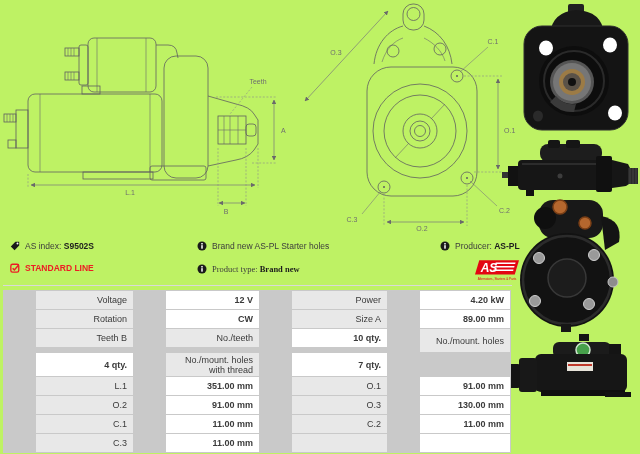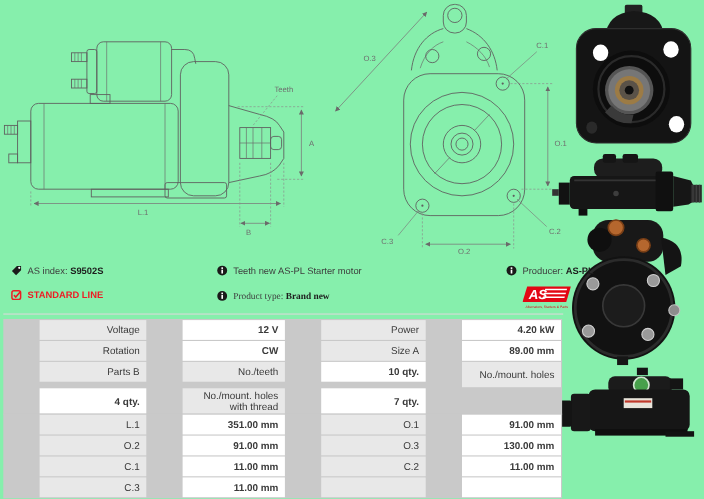--- a/index.html
+++ b/index.html
@@ -1,16 +1,16 @@
 <!DOCTYPE html>
 <html><head>
 <meta charset="utf-8">
 <style>
   html,body{margin:0;padding:0;background:#fff;}
-  #screen{position:relative;width:640px;height:454px;background:#86efac;overflow:hidden;
+  #screen{position:relative;width:640px;height:454px;background:#bef264;overflow:hidden;
           font-family:"Liberation Sans",sans-serif;color:#3a3a3a;}
   svg text{font-family:"Liberation Sans",sans-serif;}
   .dimtxt{font-size:7px;fill:#6e6e6e;}
   .outline{fill:none;stroke:#5f5f5f;stroke-width:0.8;}
   .thin{fill:none;stroke:#6a6a6a;stroke-width:0.6;}
   .dim{fill:none;stroke:#7a7a7a;stroke-width:0.7;}
   .ext{fill:none;stroke:#8b8b8b;stroke-width:0.6;stroke-dasharray:2 1.6;}
   .leader{fill:none;stroke:#7a7a7a;stroke-width:0.6;}
 
   
@@ -207,33 +207,33 @@
     </svg>
     <span class="redtxt" style="color:#ED1C24;">STANDARD LINE</span>
   </div>
 
   <div class="inforow" style="left:197px;top:240px;">
     <svg class="icon12" viewBox="0 0 12 12">
       <circle cx="6" cy="6" r="5.4" fill="#1a1a1a"></circle>
       <rect x="5.1" y="5" width="1.8" height="4.2" fill="#fff"></rect>
       <rect x="5.1" y="2.4" width="1.8" height="1.8" fill="#fff"></rect>
     </svg>
-    <span class="inftxt">Teeth new AS-PL Starter motor</span>
+    <span class="inftxt">Brand new AS-PL Starter holes</span>
   </div>
 
   <div class="inforow" style="left:197px;top:263px;font-family:Liberation Serif, serif;">
     <svg class="icon12" viewBox="0 0 12 12">
       <circle cx="6" cy="6" r="5.4" fill="#1a1a1a"></circle>
       <rect x="5.1" y="5" width="1.8" height="4.2" fill="#fff"></rect>
       <rect x="5.1" y="2.4" width="1.8" height="1.8" fill="#fff"></rect>
     </svg>
     <span class="inftxt"><span>Product type:</span>&nbsp;<b>Brand new</b></span>
   </div>
 
-  <div class="inforow" style="left:460px;top:240px;">
+  <div class="inforow" style="left:440px;top:240px;">
     <svg class="icon12" viewBox="0 0 12 12">
       <circle cx="6" cy="6" r="5.4" fill="#1a1a1a"></circle>
       <rect x="5.1" y="5" width="1.8" height="4.2" fill="#fff"></rect>
       <rect x="5.1" y="2.4" width="1.8" height="1.8" fill="#fff"></rect>
     </svg>
     <span class="inftxt"><span>Producer:</span>&nbsp;<b>AS-PL</b></span>
   </div>
 
   <svg width="44" height="22" viewBox="0 0 62 30" style="position:absolute;left:475px;top:260px;">
     <path d="M6,0 H62 L56,20 H0 Z" fill="#E30613"></path>
@@ -250,21 +250,21 @@
     <div class="cell lab">Voltage</div>
     <div class="cell val">12 V</div>
     <div class="cell lab">Power</div>
     <div class="cell val">4.20 kW</div>
 
     <div class="cell lab">Rotation</div>
     <div class="cell val">CW</div>
     <div class="cell lab">Size A</div>
     <div class="cell val">89.00 mm</div>
 
-    <div class="cell lab">Parts B</div>
+    <div class="cell lab">Teeth B</div>
     <div class="cell lab">No./teeth</div>
     <div class="cell val">10 qty.</div>
 
     <div class="cell lab tall">No./mount. holes</div>
     <div class="cell val tall">4 qty.</div>
     <div class="cell lab tall">No./mount. holes with thread</div>
     <div class="cell val tall">7 qty.</div>
   </div>
 
   <div class="spec" id="spec2">

